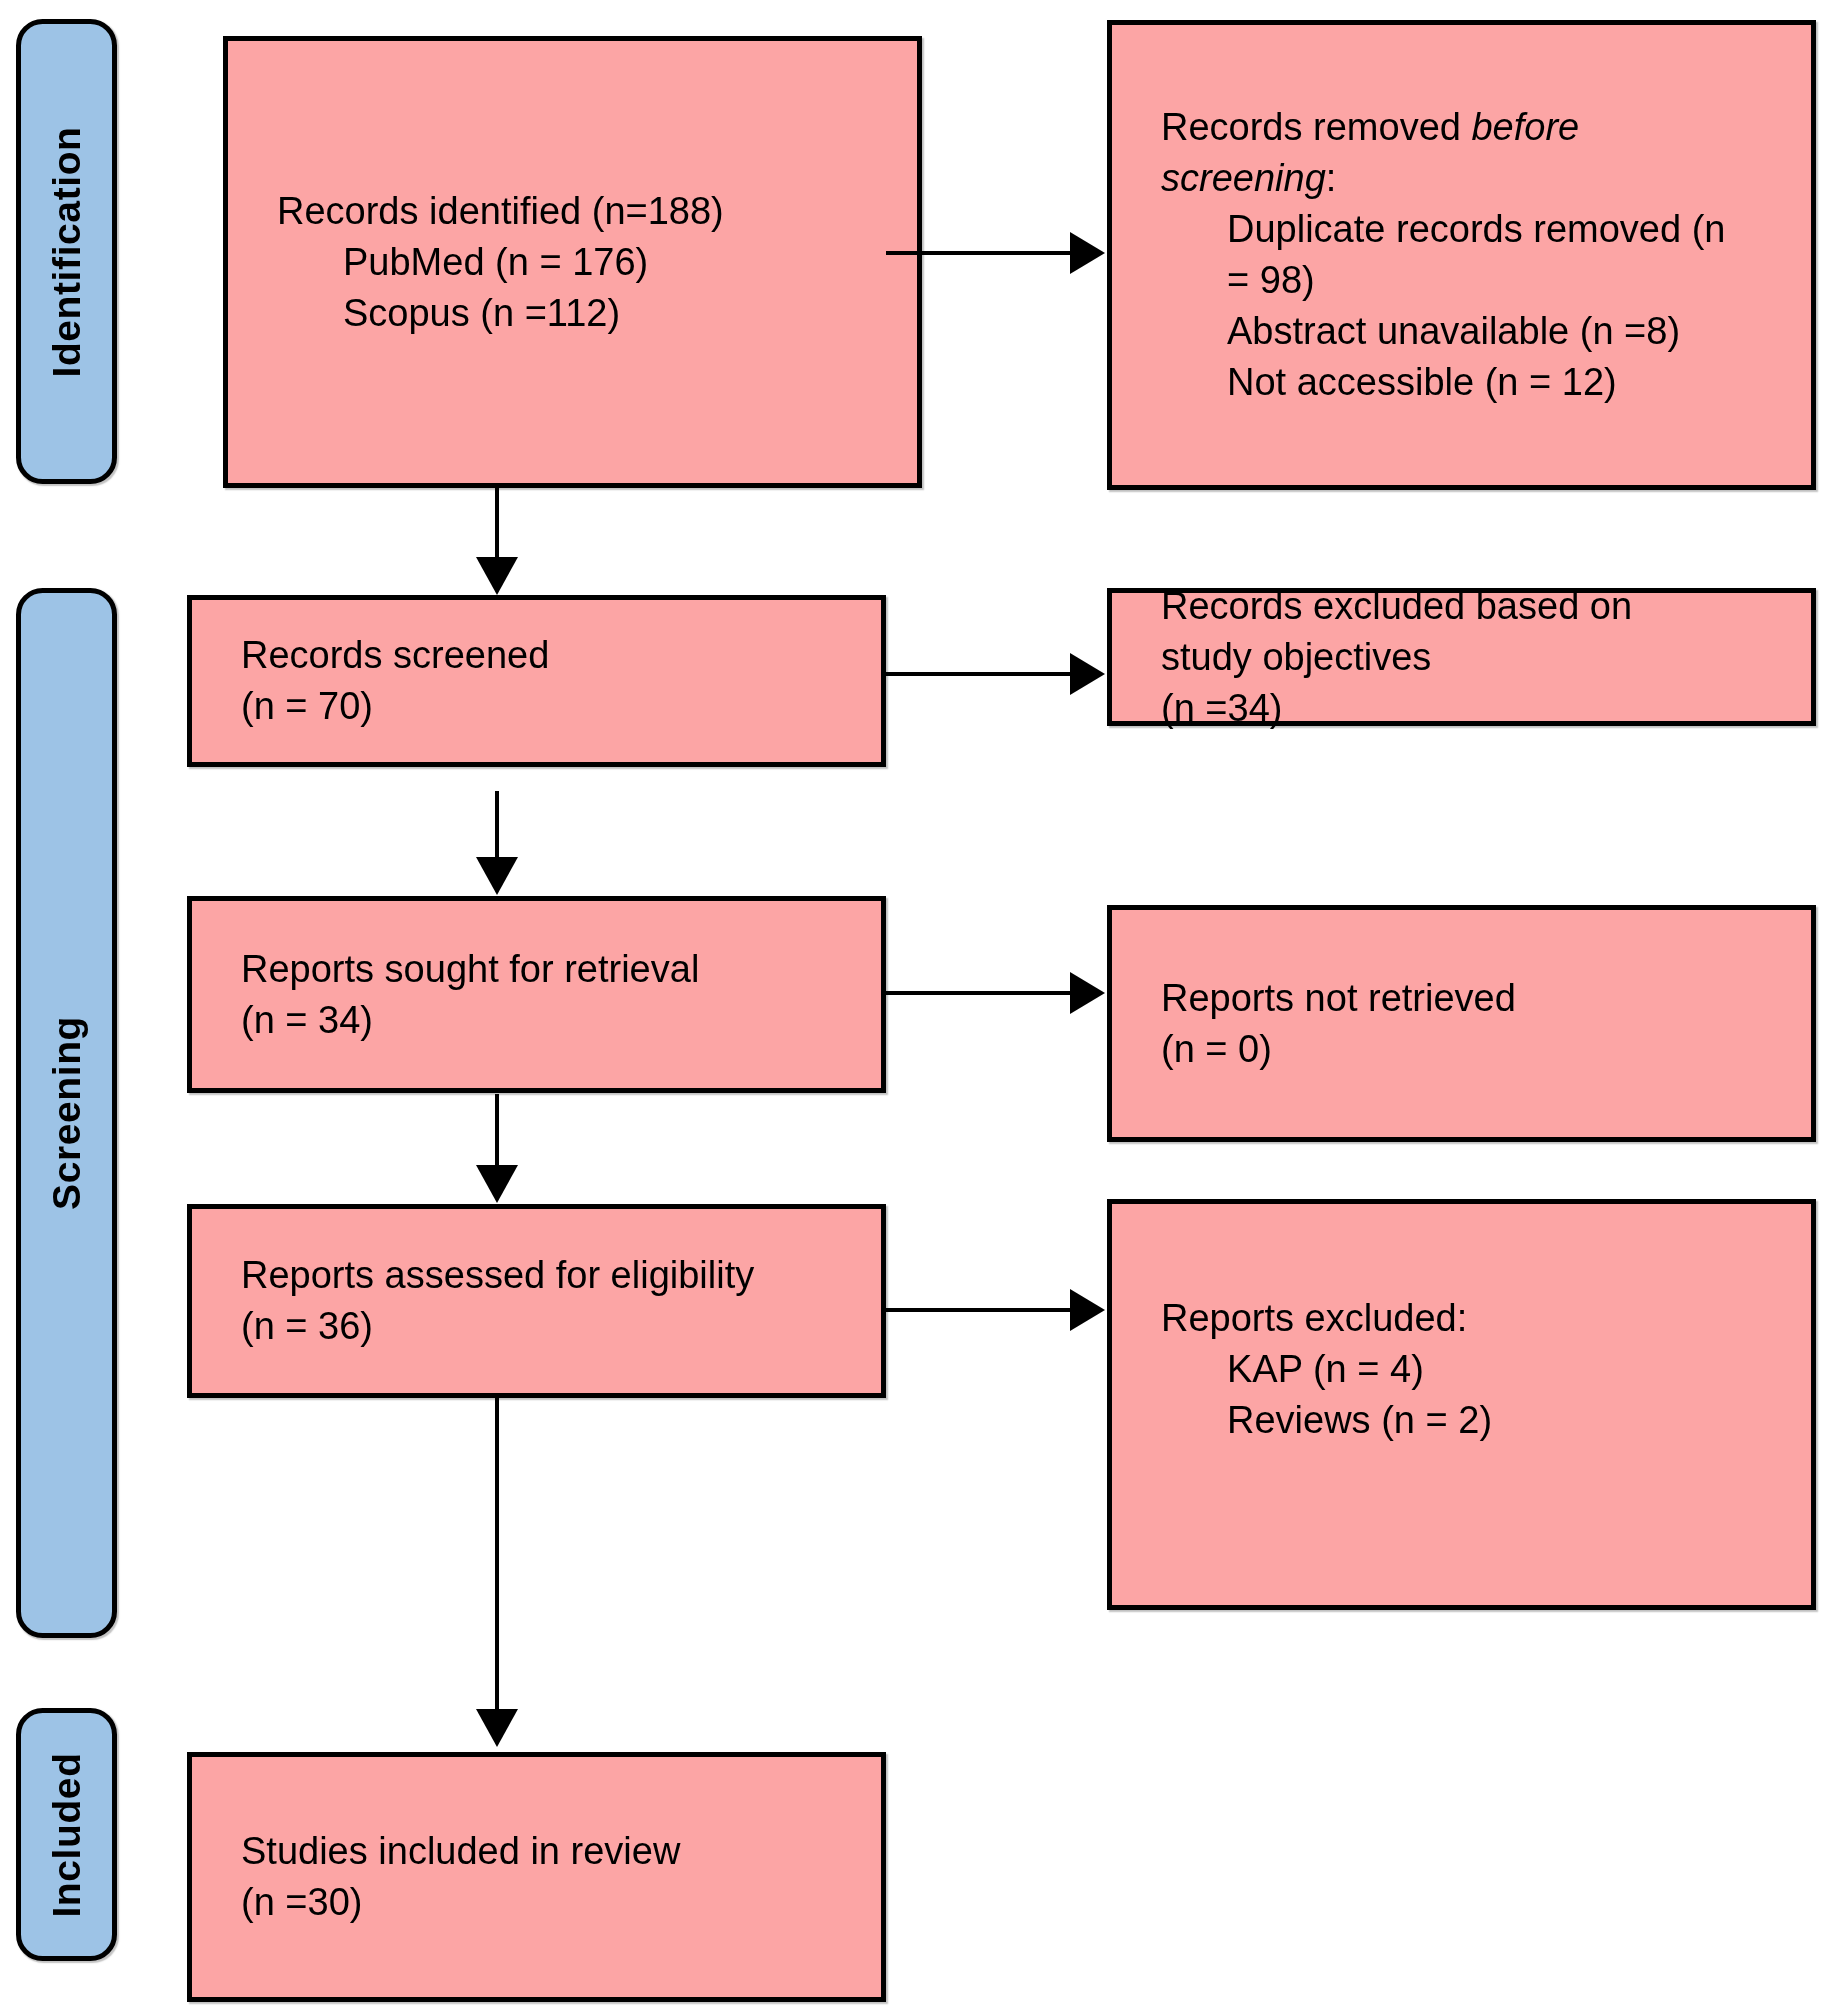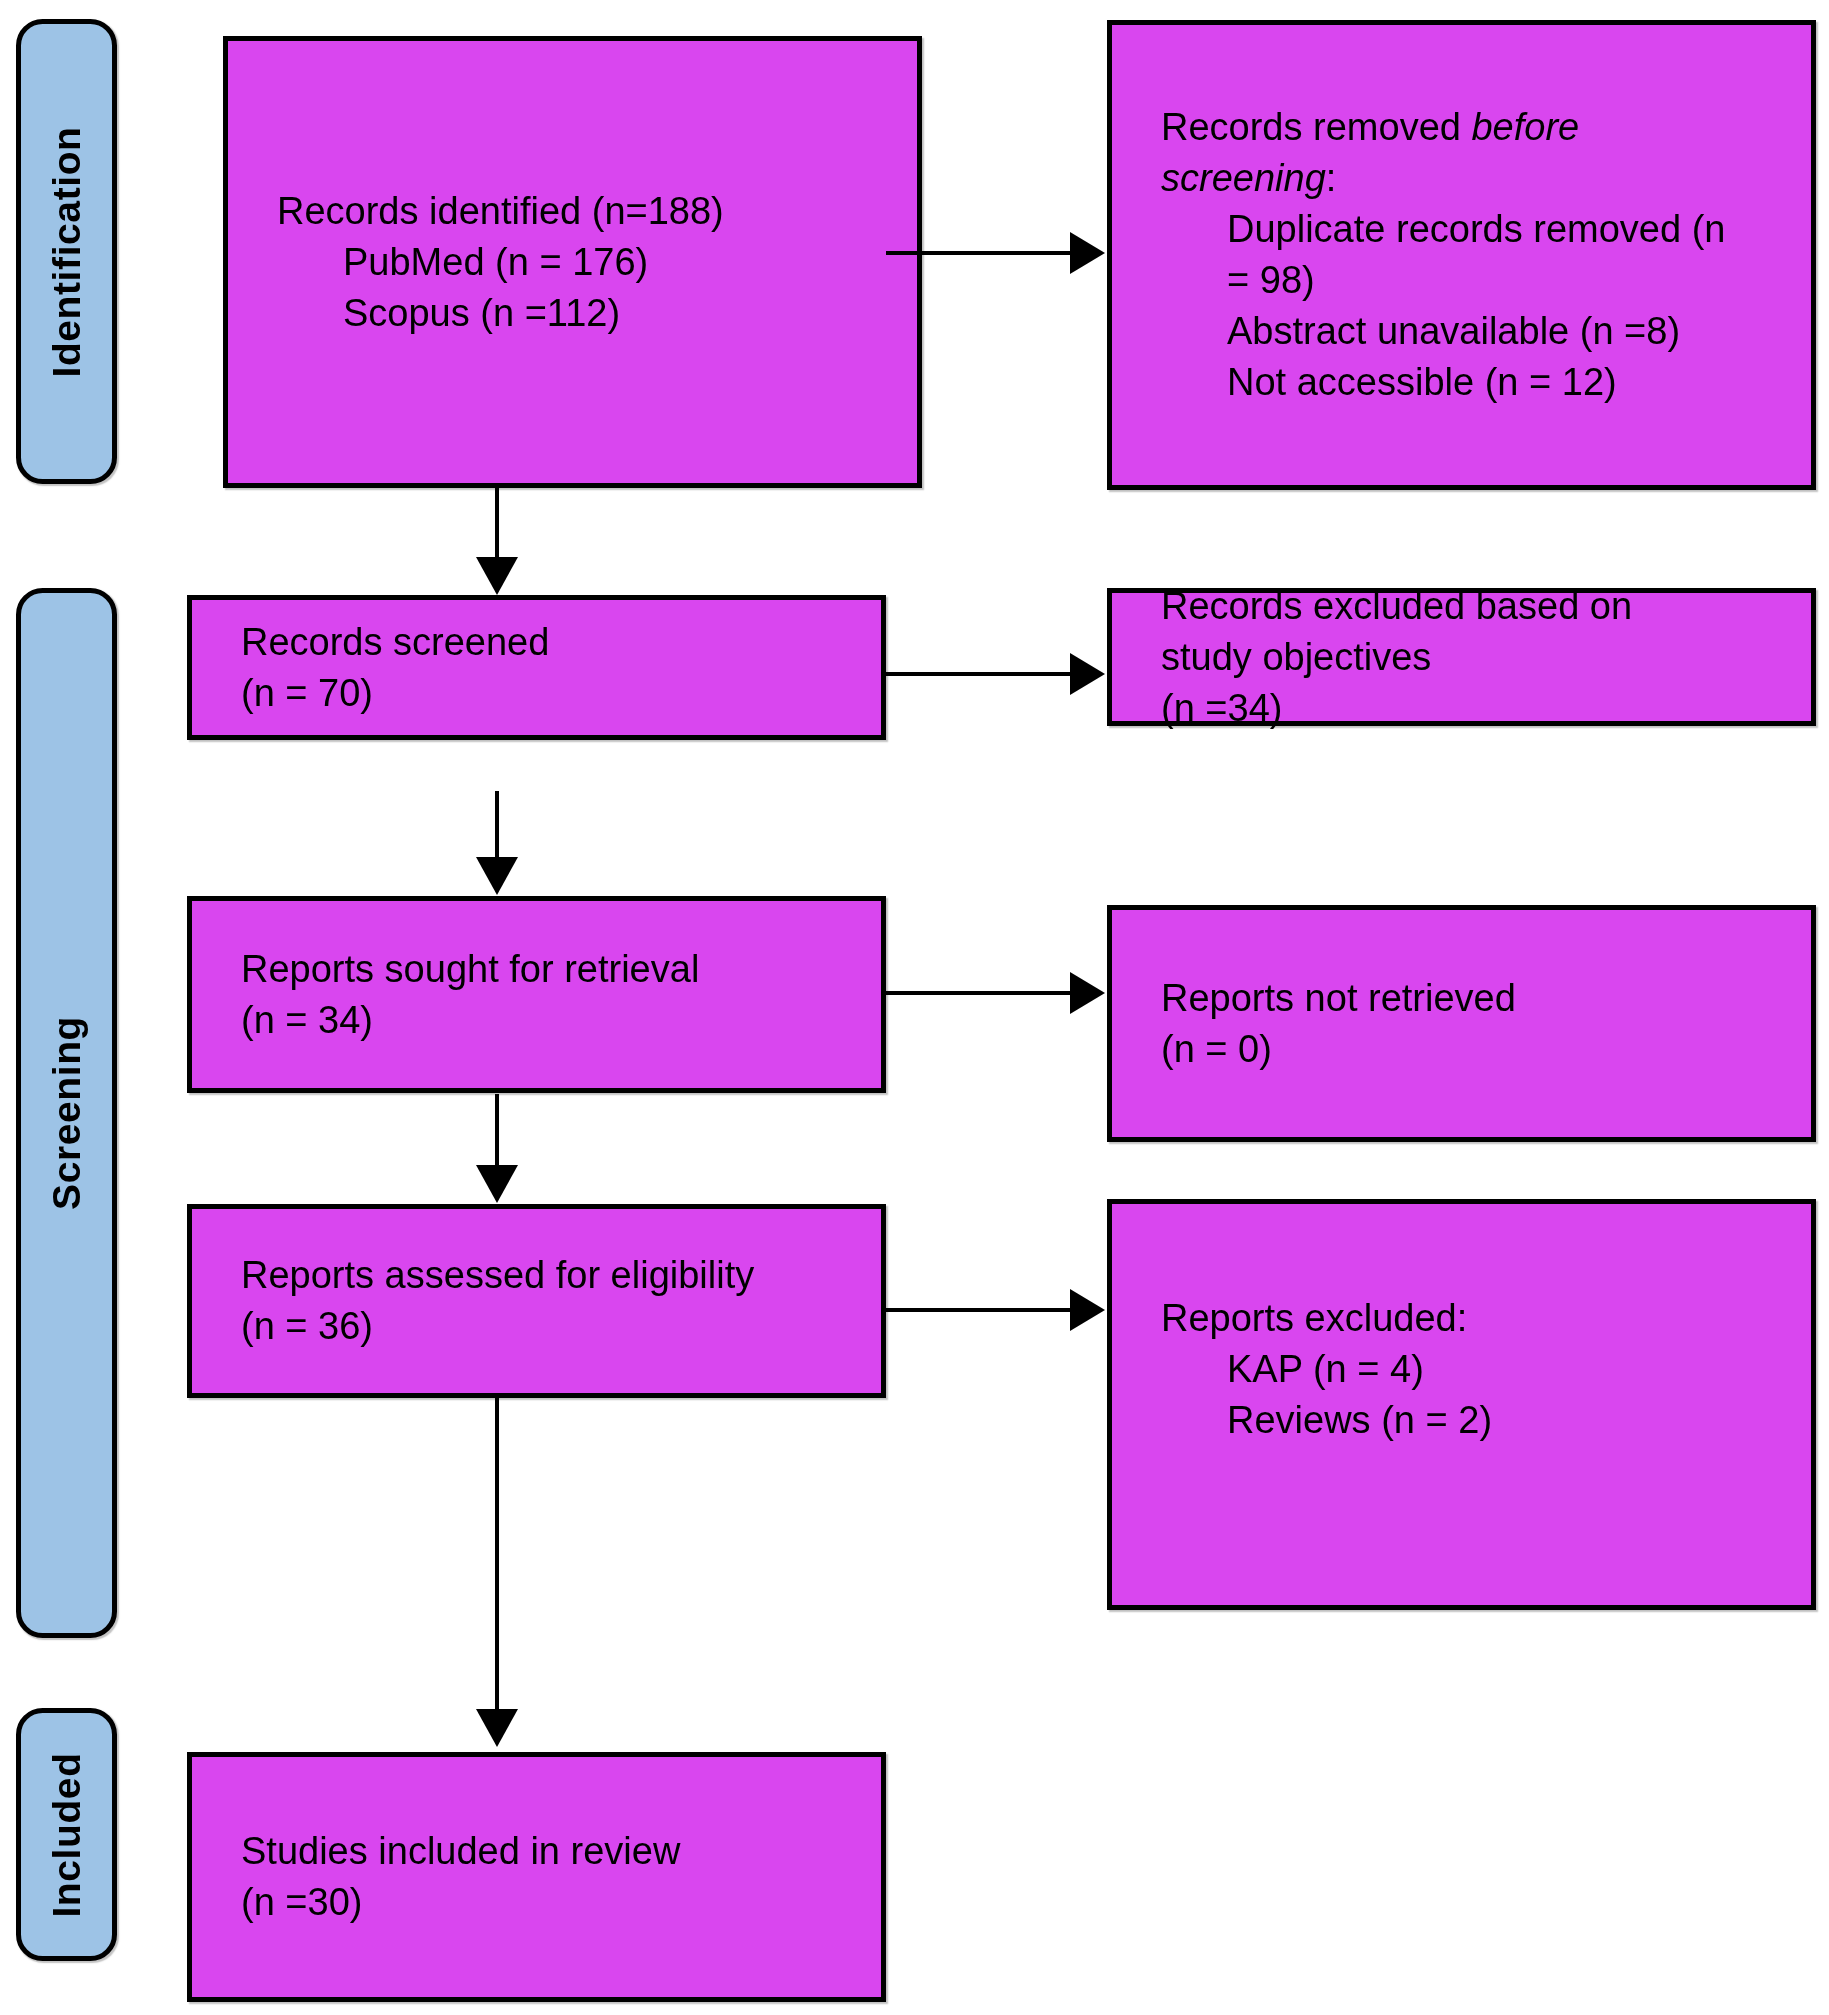--- a/index.html
+++ b/index.html
@@ -28,21 +28,21 @@
   .stage-bar .stage-label{
     transform:rotate(-90deg);
     white-space:nowrap;
     font-weight:bold;
     font-size:39px;
     letter-spacing:0.6px;
   }
   
   .flow-box{
     position:absolute;
-    background:#d946ef;
+    background:#fca5a5;
     border:5.7px solid #000;
     box-sizing:border-box;
     display:flex;
     flex-direction:column;
     justify-content:center;
     padding-left:49px;
     padding-right:12.7px;
     box-shadow:1.9px 1.9px 1.3px rgba(120,120,120,0.45);
     font-size:38px;
     line-height:51px;
@@ -62,21 +62,21 @@
     position:absolute;width:0;height:0;
     border-top:21px solid transparent;
     border-bottom:21px solid transparent;
     border-left:35px solid #000;
   }
   
   .col-left{left:187px;width:699px;}
   .col-right{left:1107px;width:709px;}
   #box-records-identified{top:36px;height:452px;margin-left:36px;}
   #box-records-removed{top:20px;height:470px;}
-  #box-records-screened{top:595px;height:145px;}
+  #box-records-screened{top:595px;height:172px;}
   #box-records-excluded{top:588px;height:138px;}
   #box-reports-sought{top:896px;height:197px;}
   #box-reports-not-retrieved{top:905px;height:237px;}
   #box-reports-assessed{top:1204px;height:194px;justify-content:center;}
   #box-reports-excluded{top:1199px;height:411px;padding-bottom:70px;}
   #box-studies-included{top:1752px;height:250px;}
   #bar-identification{top:19px;height:465px;}
   #bar-screening{top:588px;height:1050px;}
   #bar-included{top:1708px;height:253px;}
 </style>

